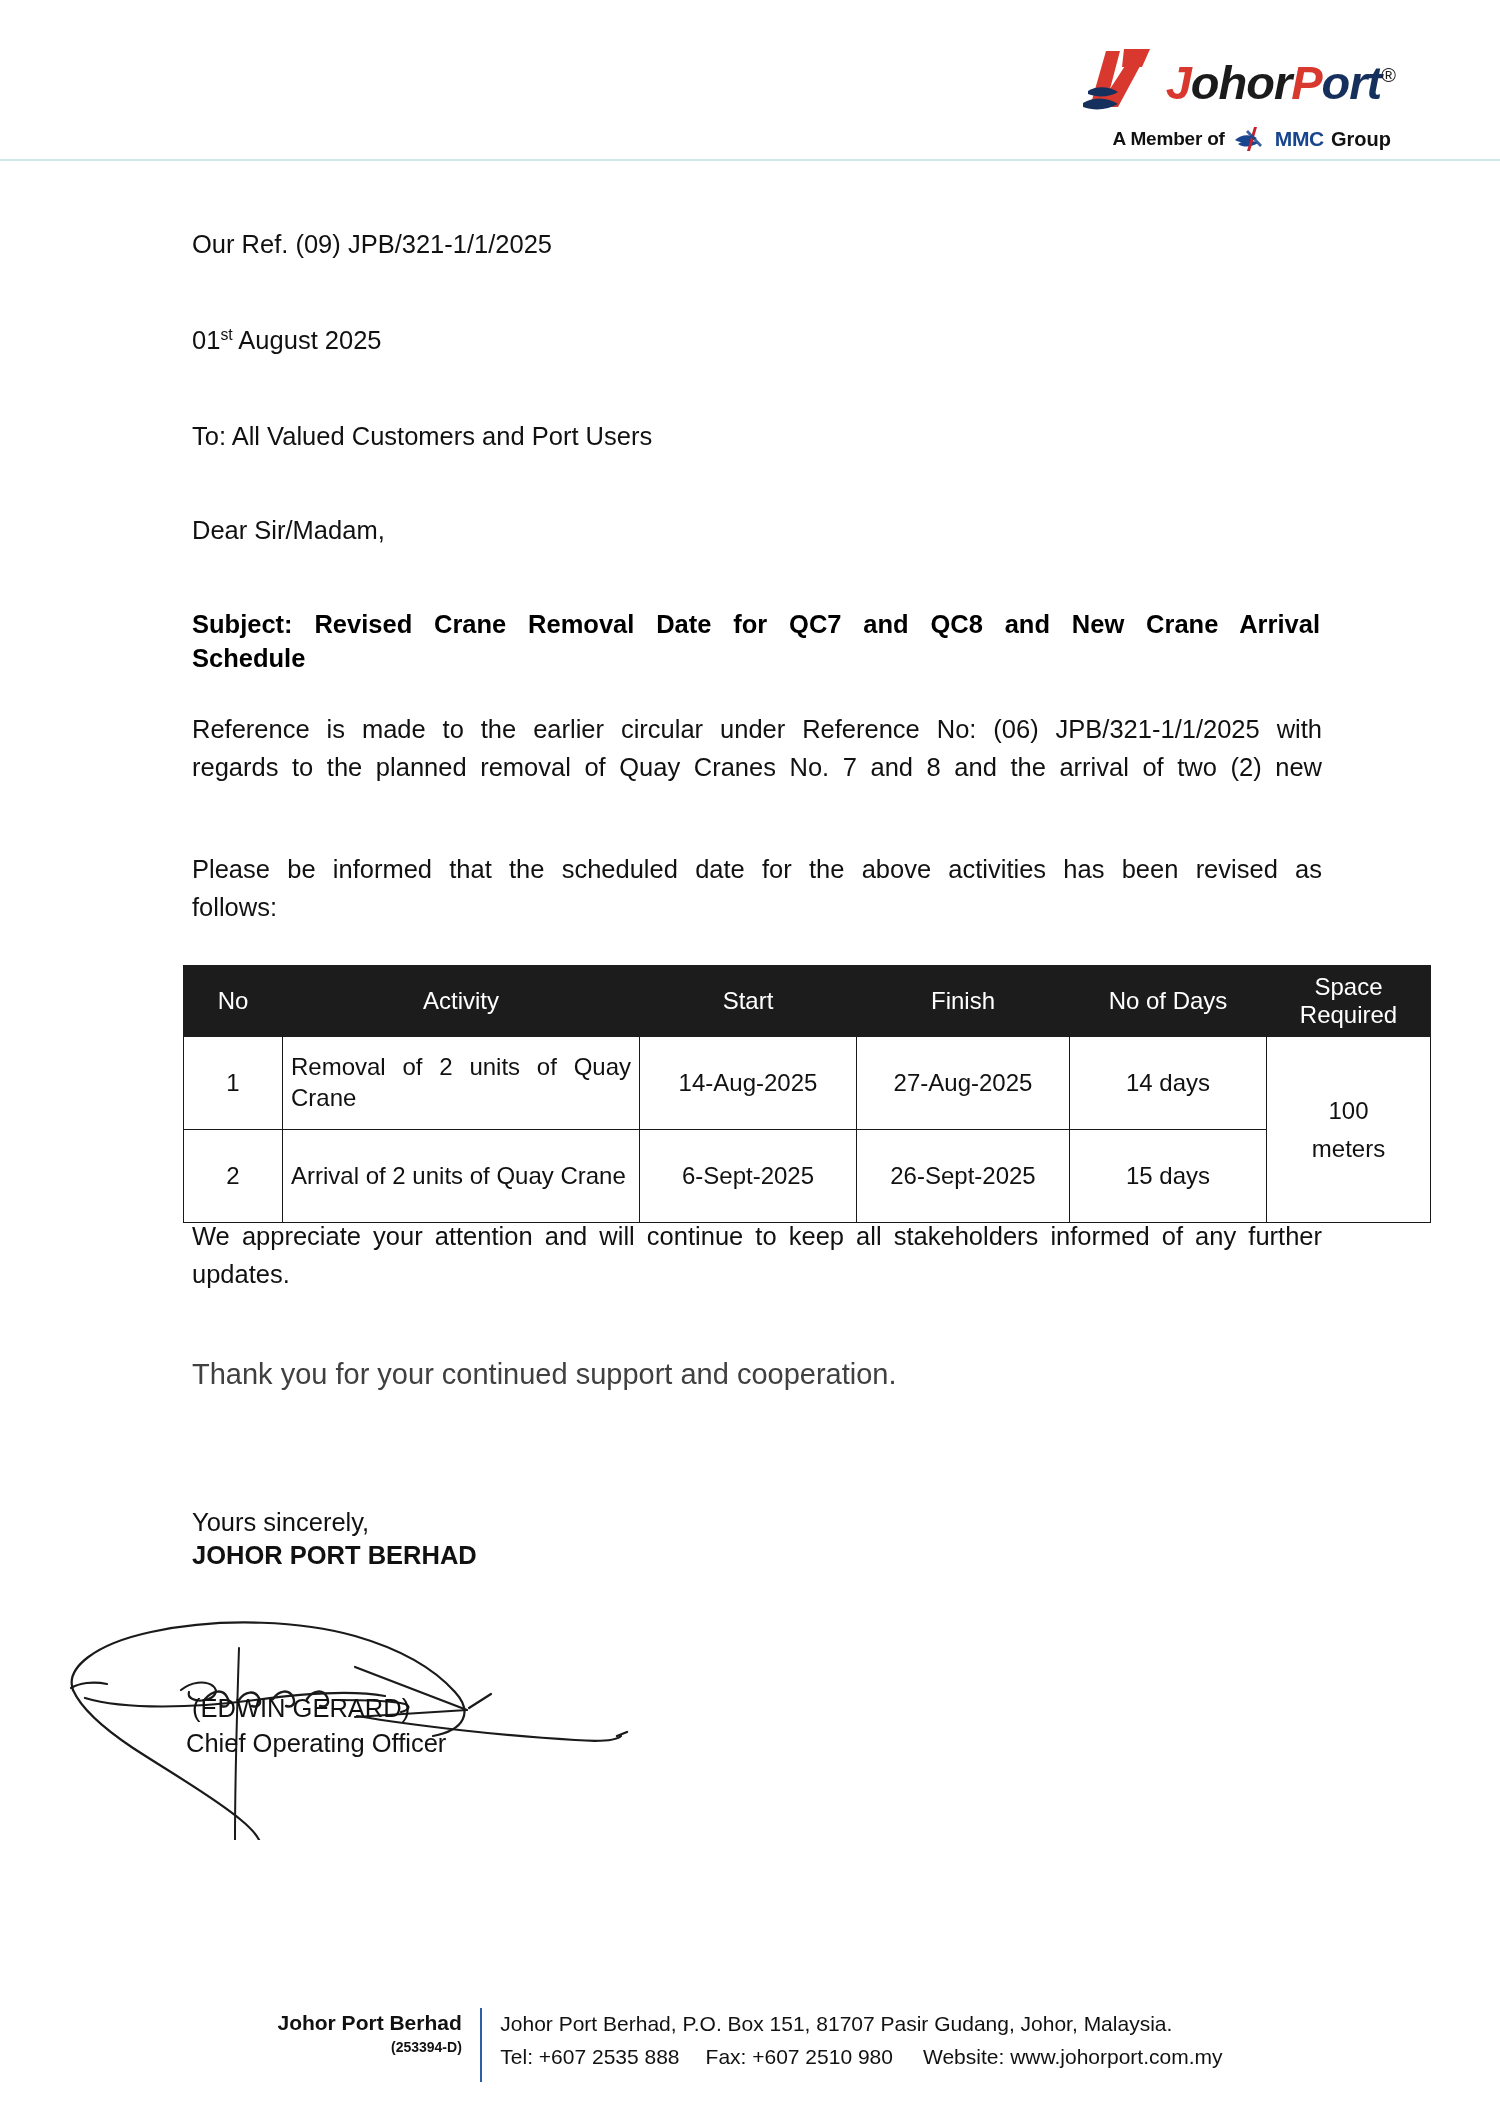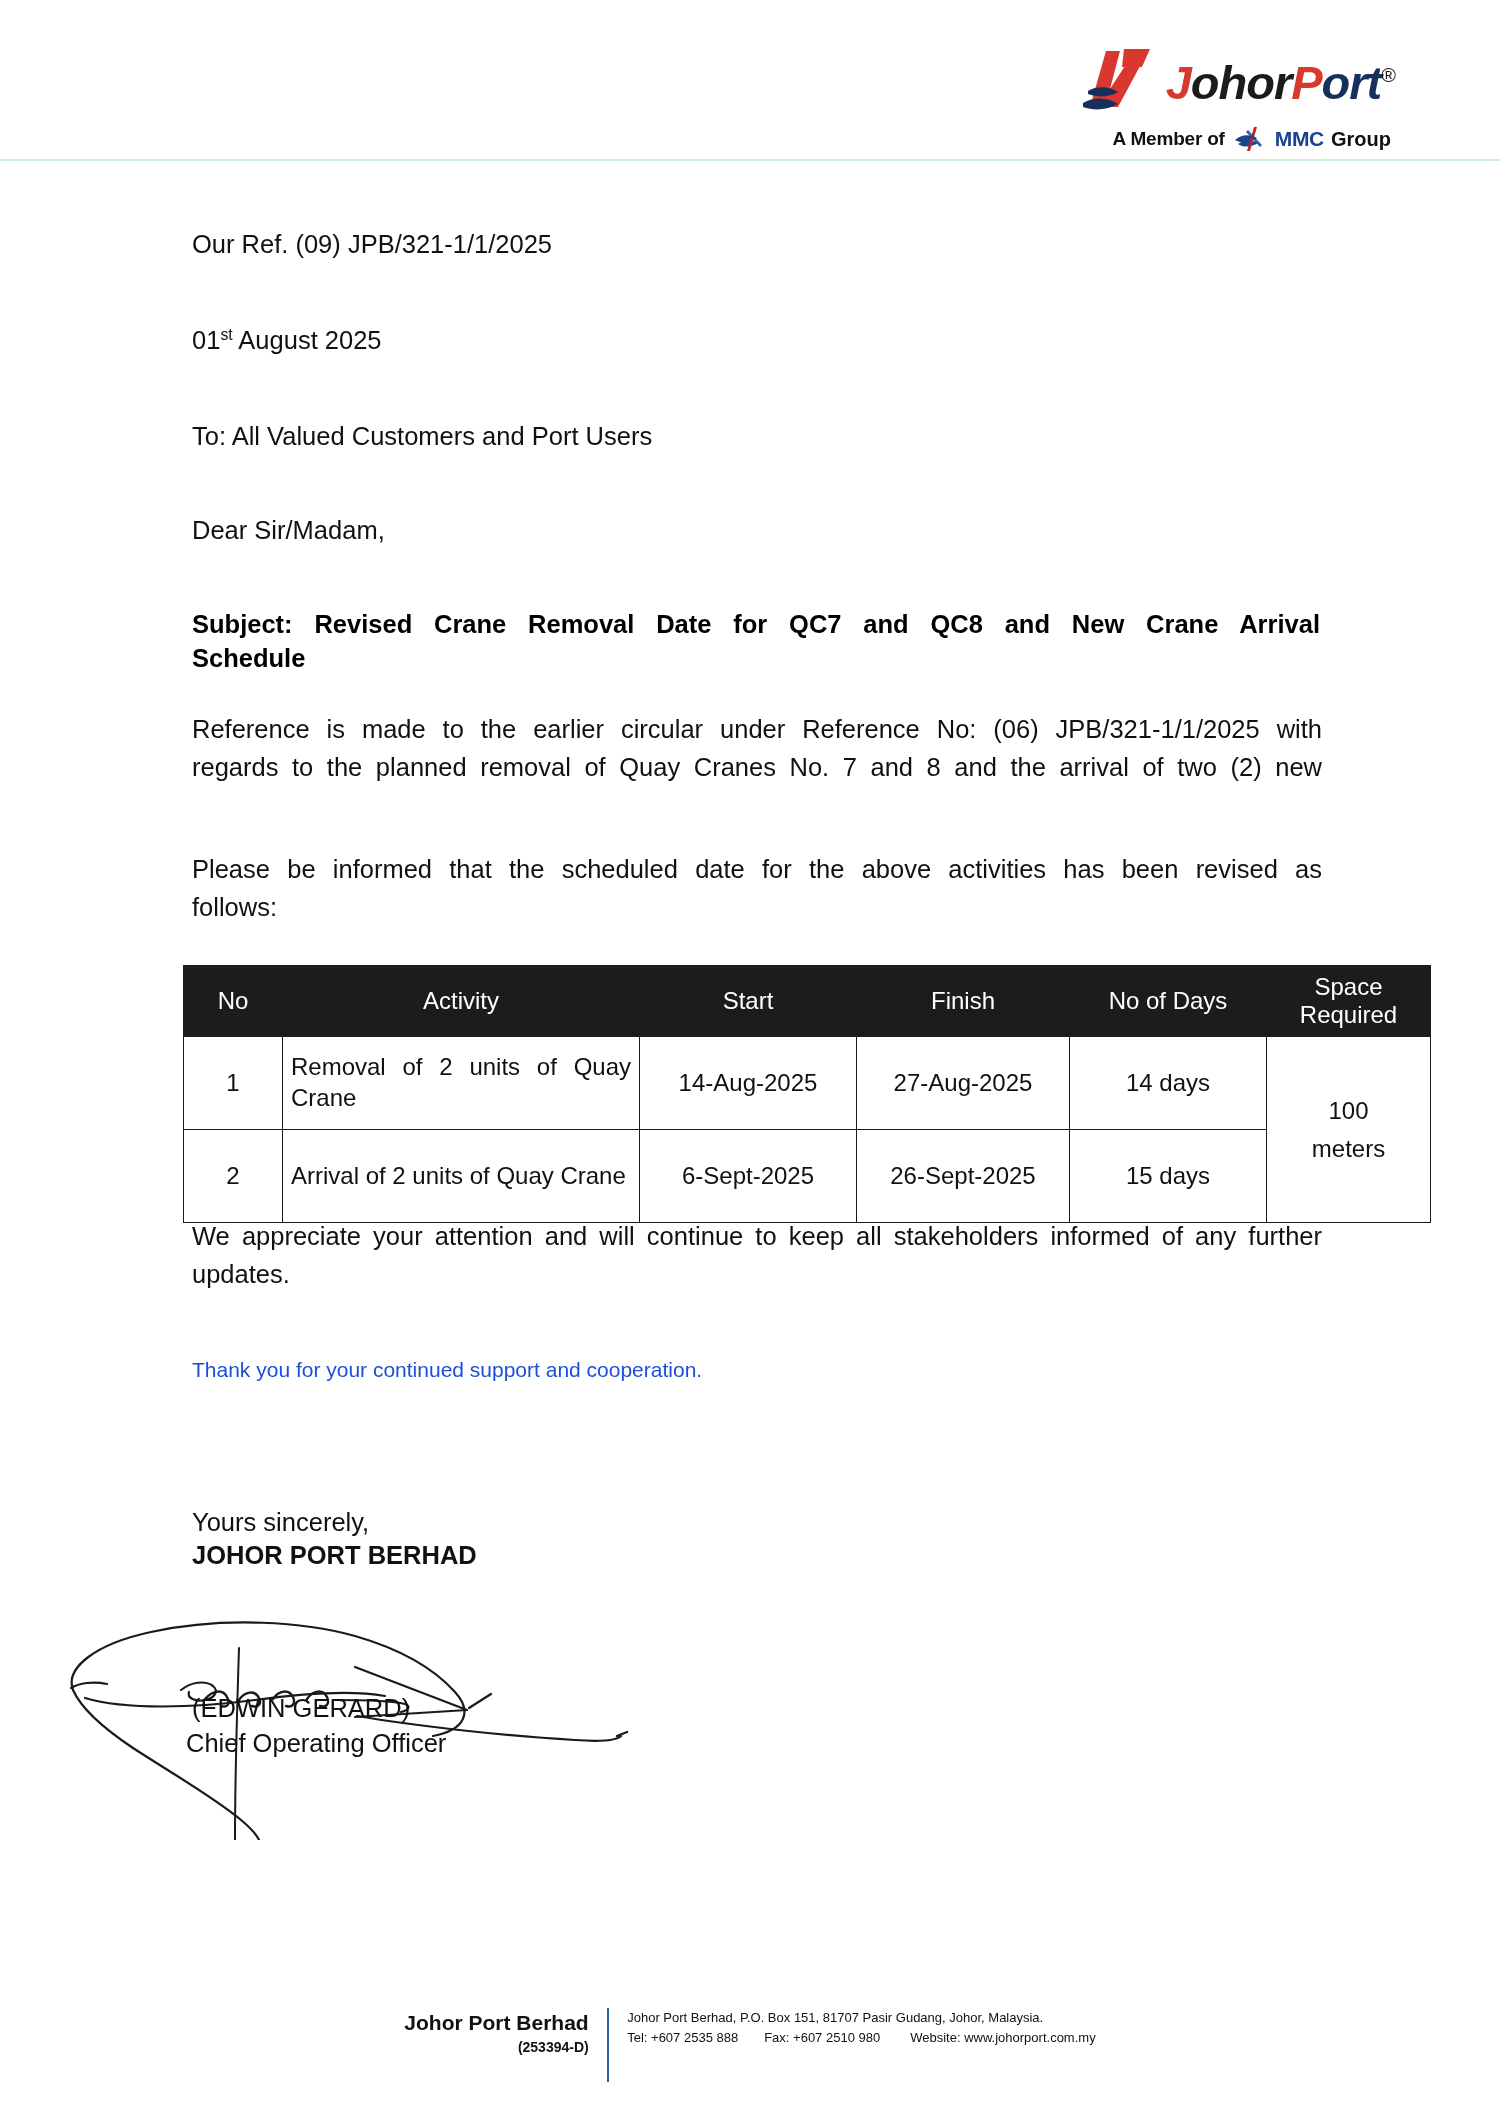--- a/index.html
+++ b/index.html
@@ -148,21 +148,21 @@
     width: 1130px;
     font-size: 25.5px;
     line-height: 1.5;
     text-align: justify;
     text-justify: inter-word;
     color: #111;
   }
   .para-1 { top: 710px; }
   .para-2 { top: 850px; }
   .para-3 { top: 1217px; }
-  .thanks { position: absolute; top: 1358px; left: 0; font-size: 21px; white-space: nowrap; color: #1d4ed8; }
+  .thanks { position: absolute; top: 1358px; left: 0; font-size: 29px; white-space: nowrap; color: #404040; }
 
   .para .just-line {
     display: block;
     text-align: justify;
     text-align-last: justify;
   }
   .para .last-line {
     display: block;
     text-align: left;
   }
@@ -283,21 +283,21 @@
     margin-top: 4px;
   }
   .f-divider {
     width: 2.5px;
     background: #2b5fa8;
     margin-right: 18px;
     align-self: stretch;
     min-height: 74px;
   }
   .f-right {
-    font-size: 13px;
+    font-size: 21px;
     color: #111;
     line-height: 1.55;
     white-space: nowrap;
   }
   .f-contacts .gap-a { display: inline-block; width: 26px; }
   .f-contacts .gap-b { display: inline-block; width: 30px; }
   .f-website-label { }
 </style>
 </head>
 <body>

